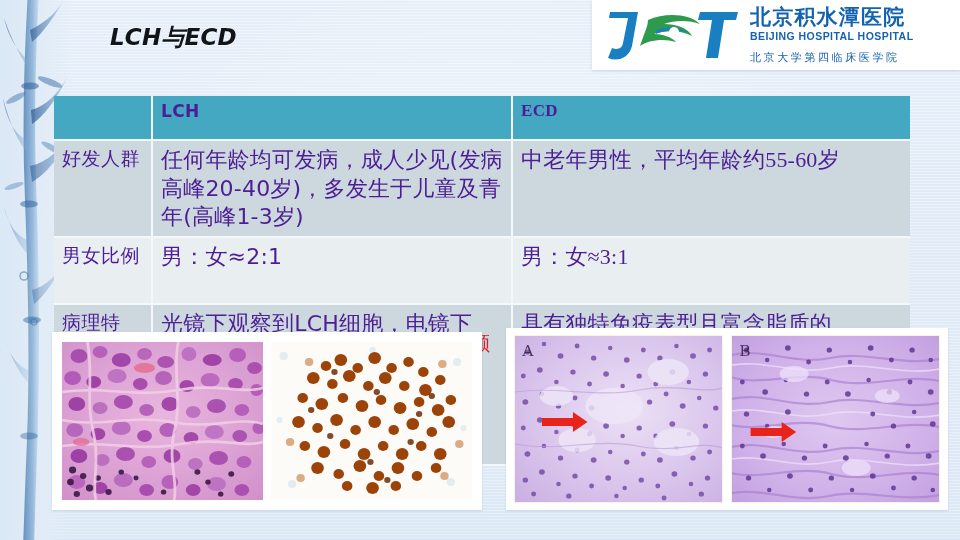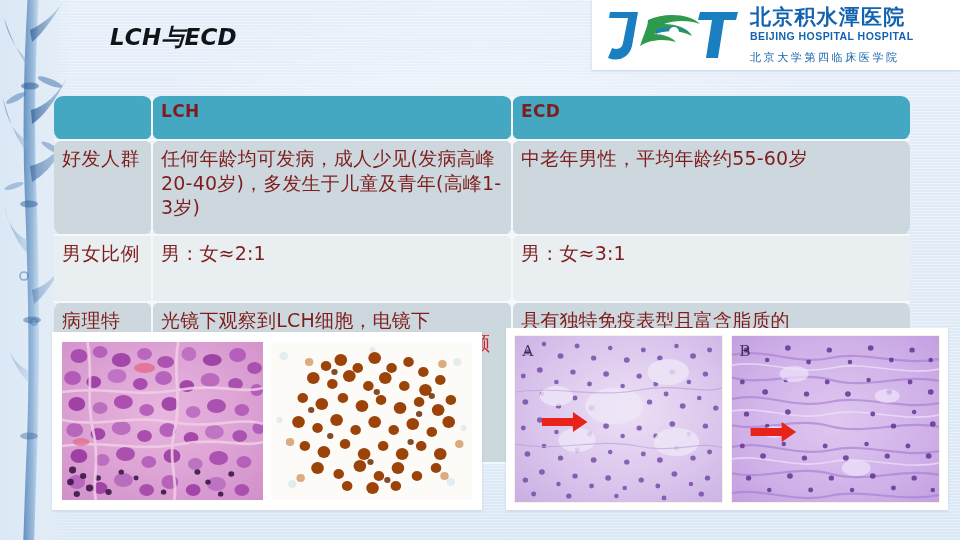--- a/index.html
+++ b/index.html
@@ -70,37 +70,36 @@
     border-collapse:collapse;table-layout:fixed;
   }
   .tbl col.c1{width:98px;}
   .tbl col.c2{width:360px;}
   .tbl col.c3{width:398px;}
 
   .tbl th,.tbl td{
     vertical-align:top;padding:5px 8px 4px 8px;
     border-right:2px solid #f4f8fb;
     font-family:"DejaVu Sans",sans-serif;
-    color:#7f1d1d;
-    border-radius:9px;
-  }
-  .tbl th:last-child,.tbl td:last-child{border-right:none;}
+    color:#4c1d95;
+  }
+  .tbl th:last-child,.tbl td:last-child{border-right:none;font-family:Liberation Serif, serif;}
 
   thead th{
     background:#45a8c2;color:#ffffff;height:34px;
     font-size:17px;font-weight:bold;letter-spacing:.3px;
     padding-top:7px;text-align:left;
     border-bottom:2px solid #f4f8fb;
   }
   .row-a td{background:#ccd8dd;}
   .row-b td{background:#e9eff1;}
   .row-a td,.row-b td{border-bottom:2px solid #f4f8fb;}
 
   .cell-label{font-size:19px;line-height:1.30;letter-spacing:.5px;}
-  .cell-body{font-size:19px;line-height:1.30;letter-spacing:.2px;}
+  .cell-body{font-size:22px;line-height:1.30;letter-spacing:.2px;}
   .r1 td{height:84px;}
   .r2 td{height:56px;}
   .r3 td{height:150px;}
 
   
   .red-char{
     position:absolute;left:470px;top:333px;
     font-family:"DejaVu Sans",sans-serif;
     font-size:20px;color:#d81f26;line-height:1;
   }

